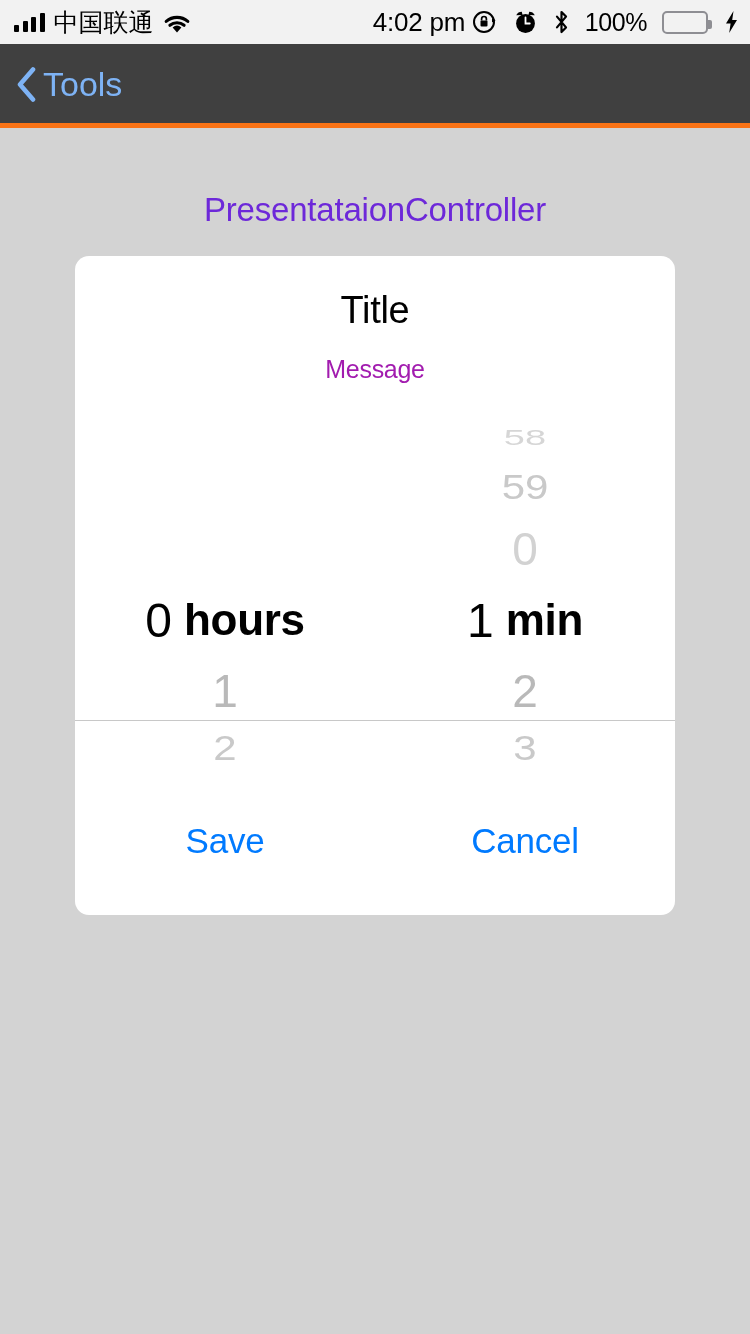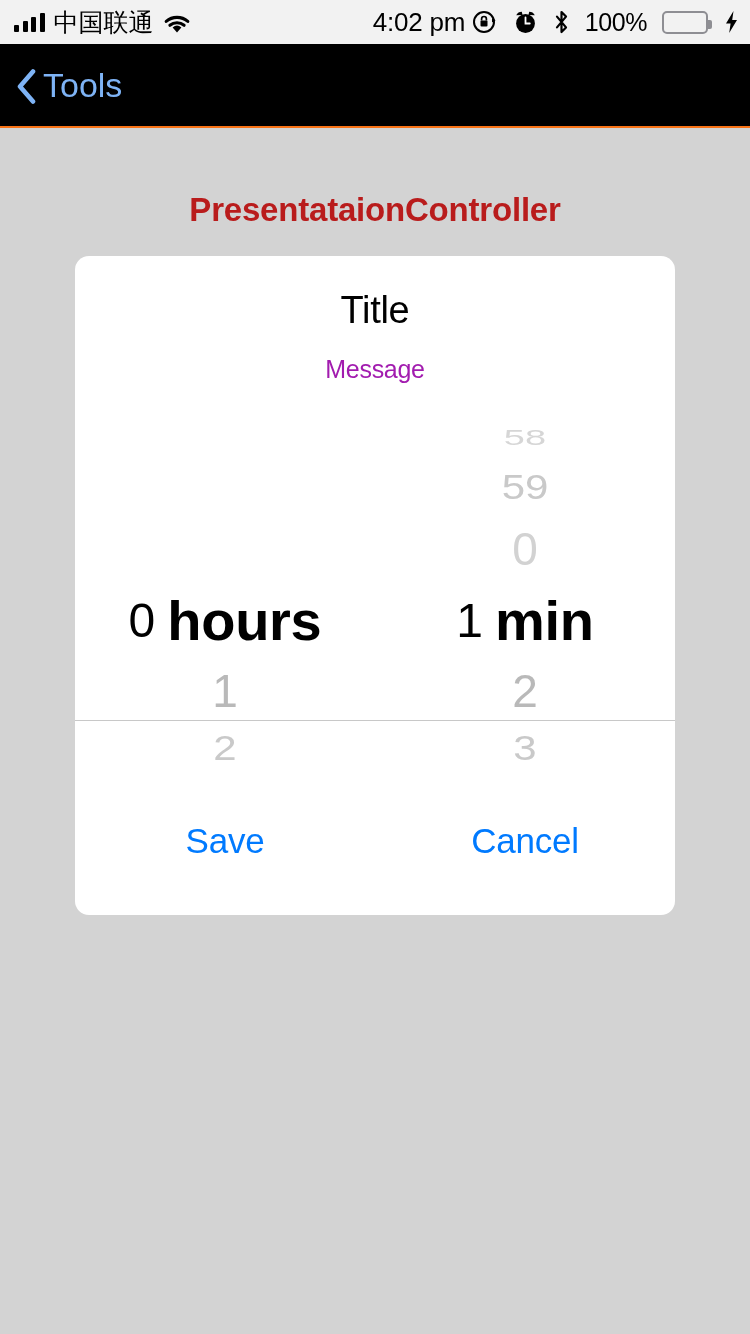--- a/index.html
+++ b/index.html
@@ -53,37 +53,37 @@
     content:""; position:absolute; right:-6px; top:7px;
     width:4px; height:9px; background:#8e8e93;
     border-radius:0 2px 2px 0;
   }
   .battery .fill { height:100%; width:100%; background:#4cd964; border-radius:2px; }
 
   
   #nav-bar {
     position:absolute; top:44px; left:0;
     width:750px; height:84px;
-    background:#000000;
-    border-bottom:2px solid #f97316;
+    background:#404040;
+    border-bottom:5px solid #f97316;
   }
   #back-button {
     position:absolute; left:16px; top:50%;
     transform:translateY(-50%);
     display:flex; align-items:center; gap:7px;
     color:#7eb3f5; font-size:34px; cursor:pointer;
   }
   .chevron { display:block; width:20px; height:34px; position:relative; }
   .chevron svg { display:block; }
 
   
   #vc-title {
     position:absolute; top:191px; left:0; width:750px;
     text-align:center;
-    font-size:33px; color:#b91c1c; letter-spacing:-0.2px;font-weight:bold;
+    font-size:33px; color:#6d28d9; letter-spacing:-0.2px;
   }
 
   
   #alert-dialog {
     position:absolute; left:75px; top:256px;
     width:600px; height:659px;
     background:#fff;
     border-radius:14px;
     overflow:hidden;
   }
@@ -117,21 +117,21 @@
     white-space:nowrap;
   }
   
   .prow.u3 { top:2px;   height:54px; font-size:38px; color:#d6d6d6;
              transform:scaleY(0.58); }
   .prow.u2 { top:50px;  height:60px; font-size:42px; color:#c9c9c9;
              transform:scaleY(0.82); }
   .prow.u1 { top:108px; height:66px; font-size:46px; color:#d2d2d2; }
   
   .prow.sel { top:176px; height:72px; font-size:48px; color:#000; font-weight:400; }
-  .prow.sel .unit { font-weight:bold; font-size:56px; margin-left:12px; letter-spacing:-0.3px; }
+  .prow.sel .unit { font-weight:bold; font-size:44px; margin-left:12px; letter-spacing:-0.3px; }
   .prow.sel .num  { font-weight:300; }
   
   .prow.d1 { top:250px; height:66px; font-size:46px; color:#b9b9b9; }
   .prow.d2 { top:310px; height:60px; font-size:42px; color:#c9c9c9;
              transform:scaleY(0.85); }
 
   #sel-top, #sel-bottom {
     position:absolute; left:0; width:600px; height:1px;
     background:#c8c8c8;
   }

